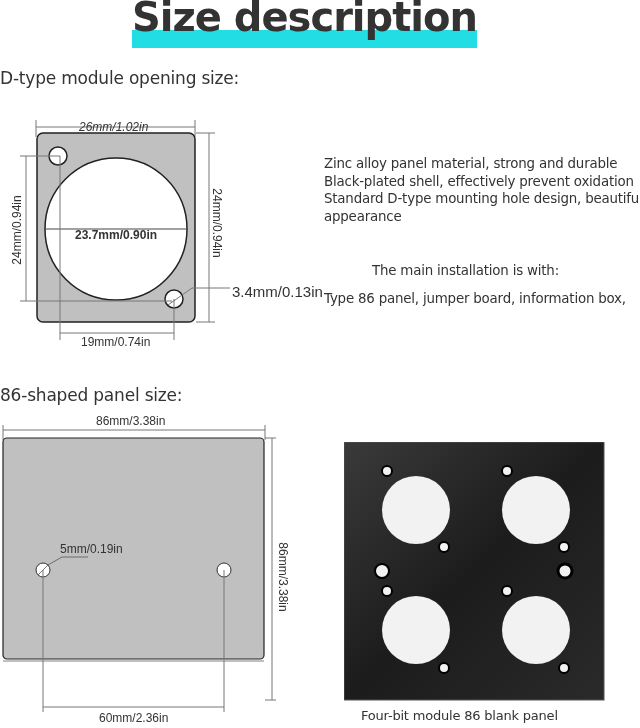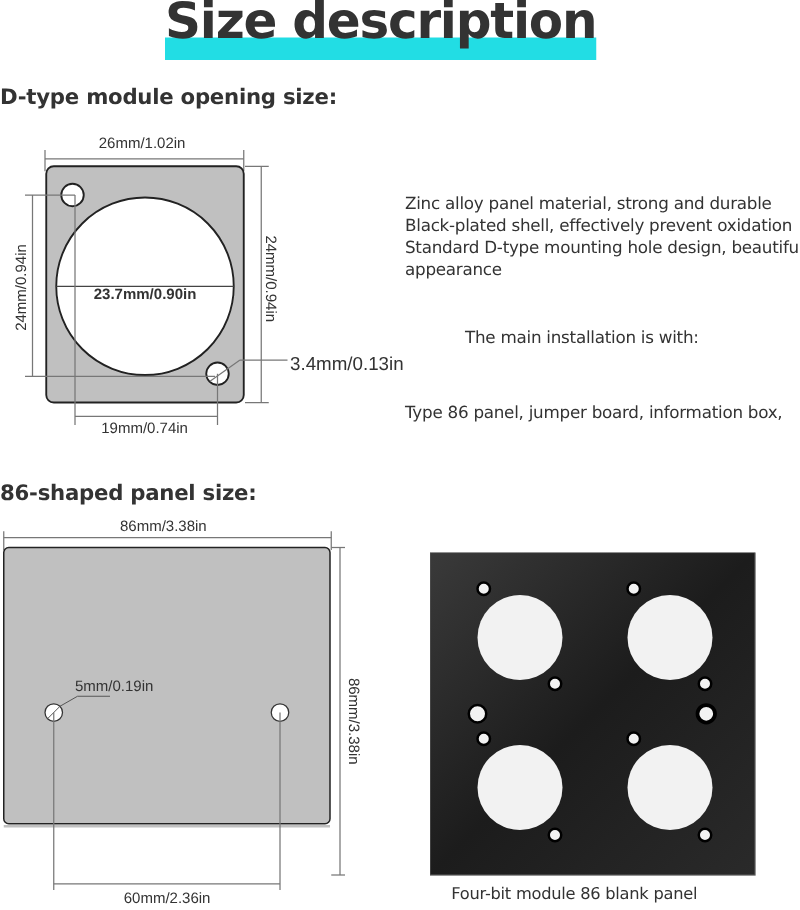--- a/index.html
+++ b/index.html
@@ -4,21 +4,21 @@
 <style>
   html, body { margin: 0; padding: 0; background: #ffffff; }
   body { width: 640px; height: 728px; position: relative; overflow: hidden;
          font-family: "DejaVu Sans", sans-serif; color: #333333; }
   .abs { position: absolute; }
   .title-wrap { left: 132px; top: 0; width: 345px; height: 50px; }
   .title-bar { position: absolute; left: 0; top: 30px; width: 345px; height: 18px; background: #22dde4; }
   .title-text { position: absolute; left: 0; top: -6px; width: 345px; text-align: center;
                 font-family: "DejaVu Sans", sans-serif; font-weight: bold; font-size: 40px;
                 color: #333333; letter-spacing: -1px; white-space: nowrap; }
-  .section-title { font-size: 17px; color: #333; white-space: nowrap; letter-spacing: -0.2px; font-weight: bold; }
+  .section-title { font-size: 17px; color: #333; white-space: nowrap; letter-spacing: -0.2px; }
   .desc { font-size: 13.4px; line-height: 17.5px; color: #333; letter-spacing: -0.2px; }
   .desc div { white-space: nowrap; }
   .bold { font-weight: normal; margin-left: 48px; }
   .dim { font-family: "Liberation Sans", sans-serif; font-size: 12px; color: #333; white-space: nowrap; }
   .dim-s { font-family: "Liberation Sans", sans-serif; font-size: 15px; color: #333; white-space: nowrap; }
   .caption { font-size: 13px; color: #333; white-space: nowrap; letter-spacing: -0.2px; }
   svg { position: absolute; }
 </style>
 </head>
 <body>
@@ -53,35 +53,35 @@
   <line x1="60" y1="333" x2="174" y2="333" stroke="#777" stroke-width="1"></line>
 
   <line x1="196" y1="133" x2="215" y2="133" stroke="#777" stroke-width="1"></line>
   <line x1="196" y1="322" x2="215" y2="322" stroke="#777" stroke-width="1"></line>
   <line x1="209" y1="133" x2="209" y2="322" stroke="#777" stroke-width="1"></line>
 
   <line x1="168" y1="305" x2="192" y2="288" stroke="#777" stroke-width="1"></line>
   <line x1="192" y1="288" x2="230" y2="288" stroke="#777" stroke-width="1"></line>
 </svg>
 
-<div class="abs dim" style="left:79px; top:107px;">26mm/1.02in</div>
+<div class="abs dim" style="left:79px; top:120px;font-style:italic;">26mm/1.02in</div>
 <div class="abs dim" style="left:75px; top:228px;font-weight:bold;">23.7mm/0.90in</div>
 <div class="abs dim" style="left:-23px; top:223px; transform: rotate(-90deg); width:80px; text-align:center;">24mm/0.94in</div>
 <div class="abs dim" style="left:177px; top:216px; transform: rotate(90deg); width:80px; text-align:center;">24mm/0.94in</div>
 <div class="abs dim-s" style="left:232px; top:283px;">3.4mm/0.13in</div>
 <div class="abs dim" style="left:81px; top:335px;">19mm/0.74in</div>
 
 <div class="abs desc" style="left:324px; top:155px;">
   <div>Zinc alloy panel material, strong and durable</div>
   <div>Black-plated shell, effectively prevent oxidation</div>
   <div>Standard D-type mounting hole design, beautiful</div>
   <div>appearance</div>
 </div>
 <div class="abs desc bold" style="left:324px; top:262px;">The main installation is with:</div>
-<div class="abs desc" style="left:324px; top:290px;margin-top:32px;">
+<div class="abs desc" style="left:324px; top:290px;">
   <div>Type 86 panel, jumper board, information box,</div>
 </div>
 
 <div class="abs section-title" style="left:0; top:385px;">86-shaped panel size:</div>
 
 <svg style="left:0; top:420px;" width="300" height="308" viewBox="0 420 300 308">
   <line x1="3" y1="430" x2="265" y2="430" stroke="#777" stroke-width="1"></line>
   <line x1="3" y1="425" x2="3" y2="440" stroke="#777" stroke-width="1"></line>
   <line x1="265" y1="425" x2="265" y2="440" stroke="#777" stroke-width="1"></line>
   <rect x="3" y="438" width="261" height="221" rx="4" ry="4" fill="#c0c0c0" stroke="#222" stroke-width="1.2"></rect>

